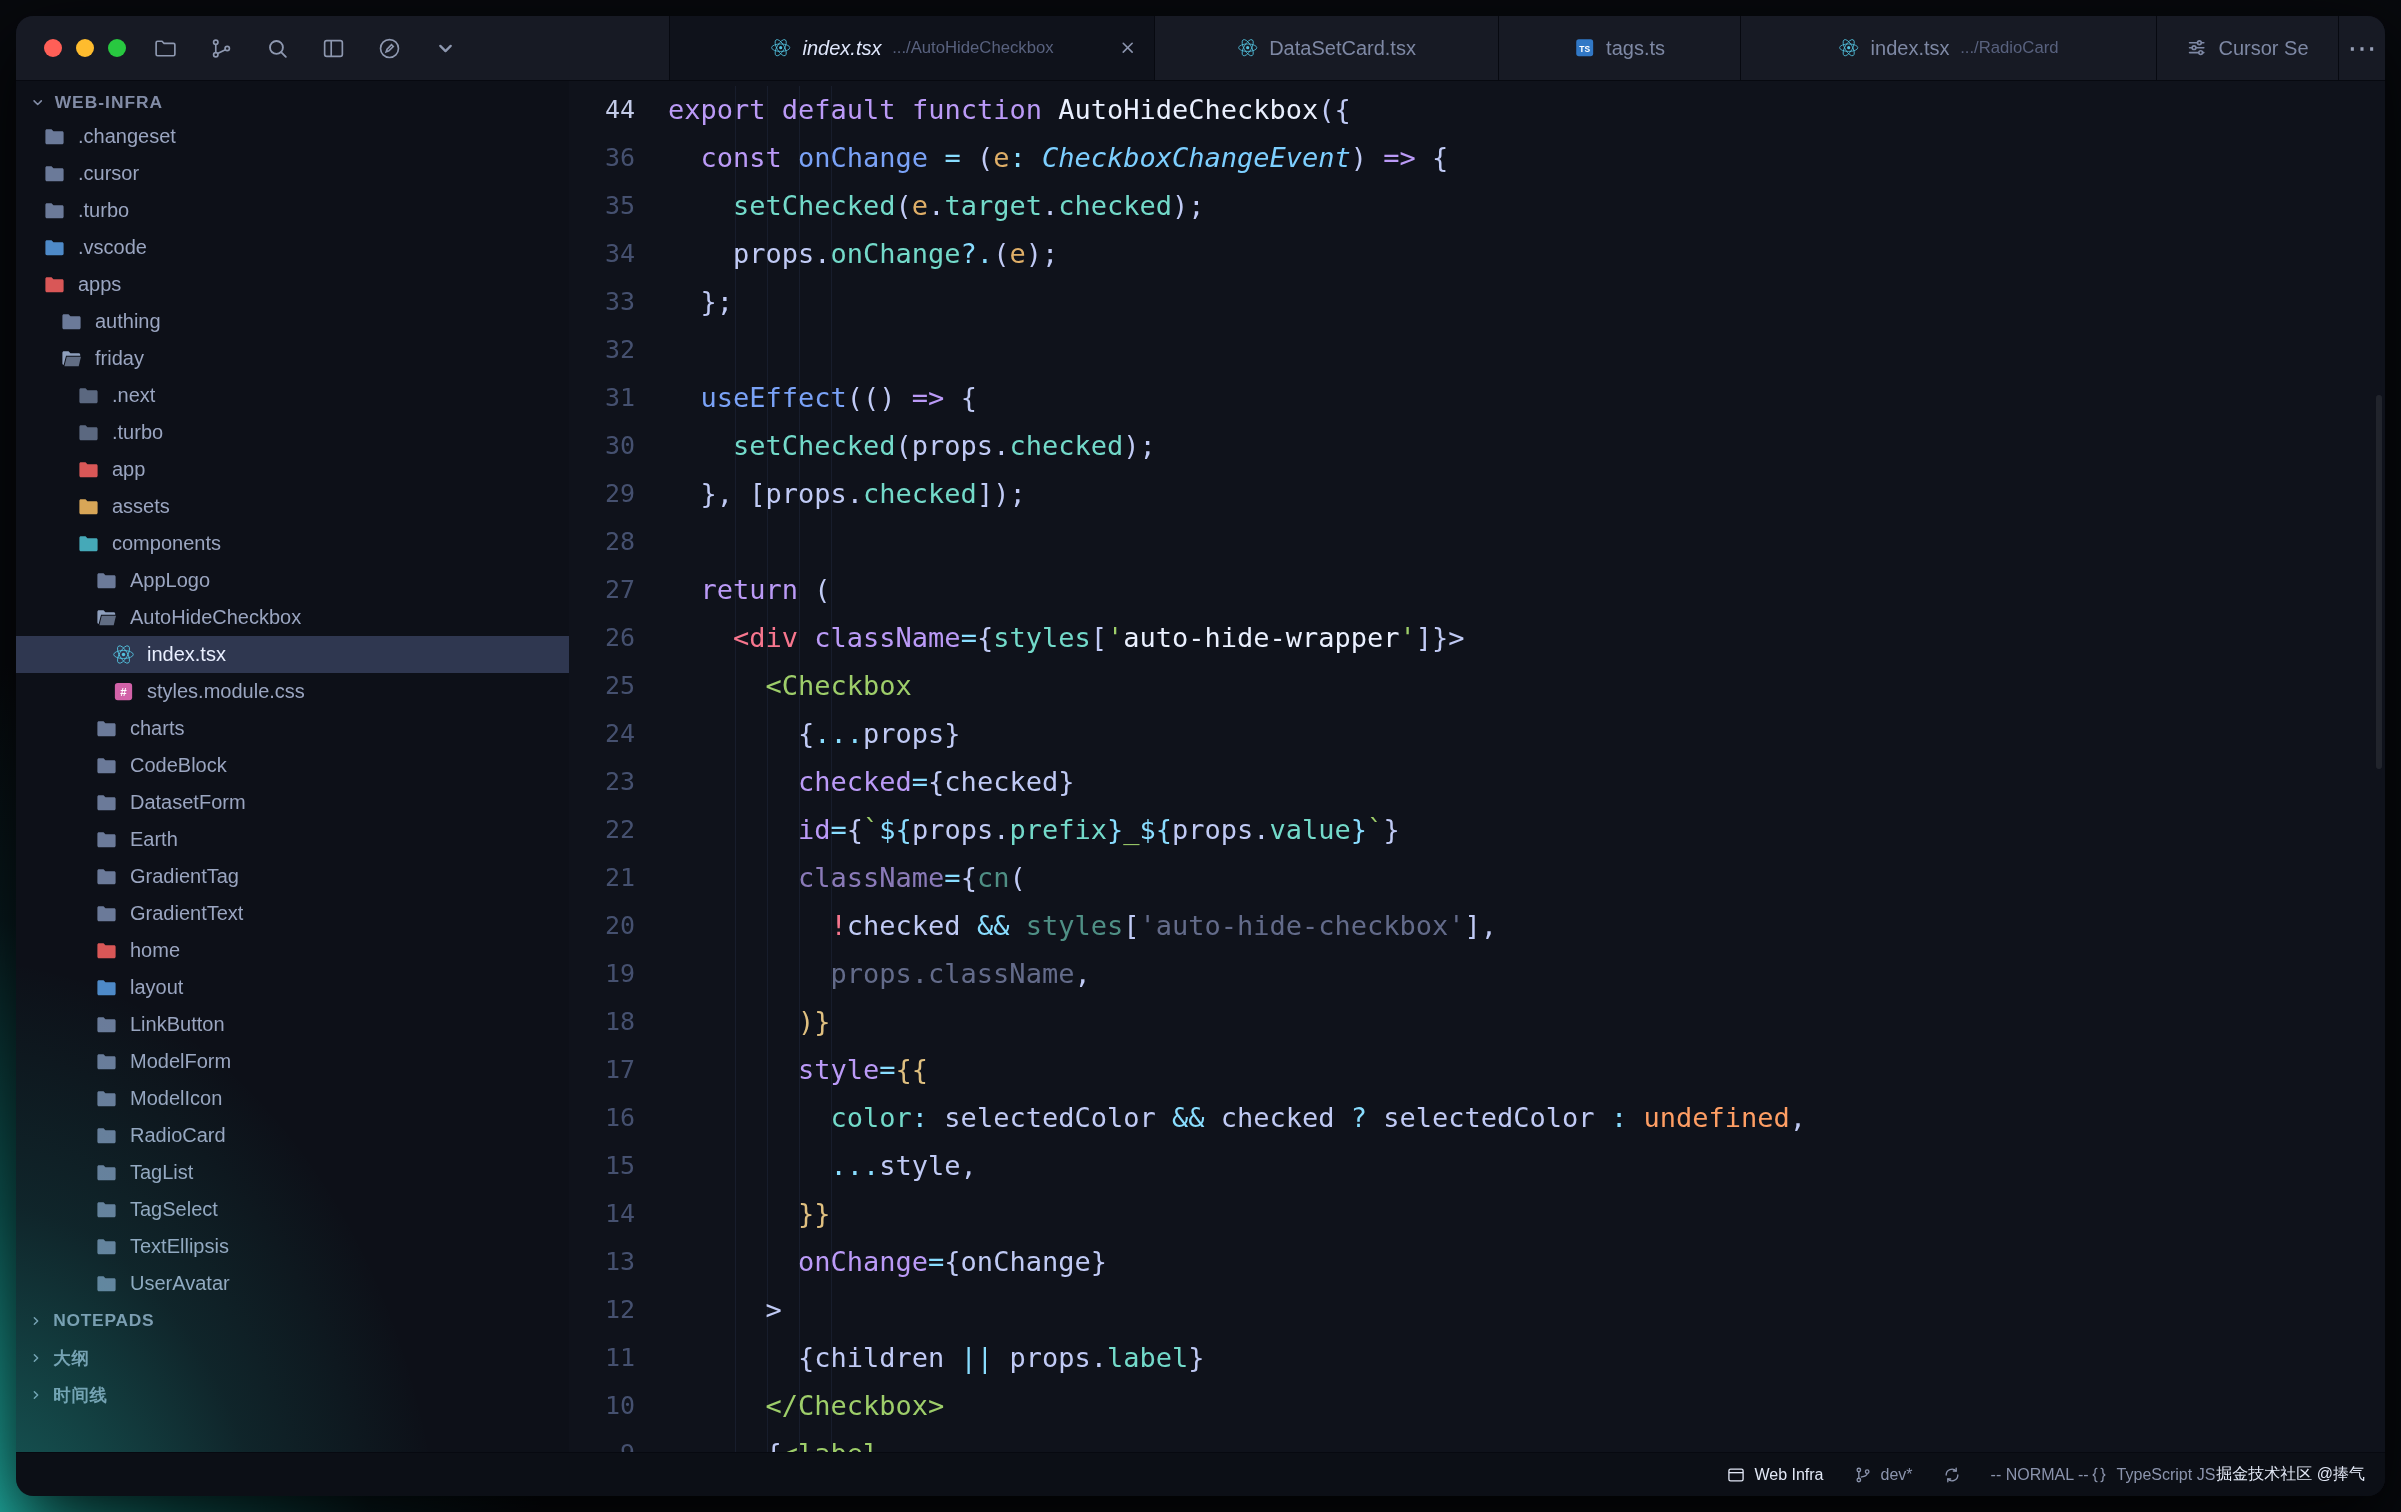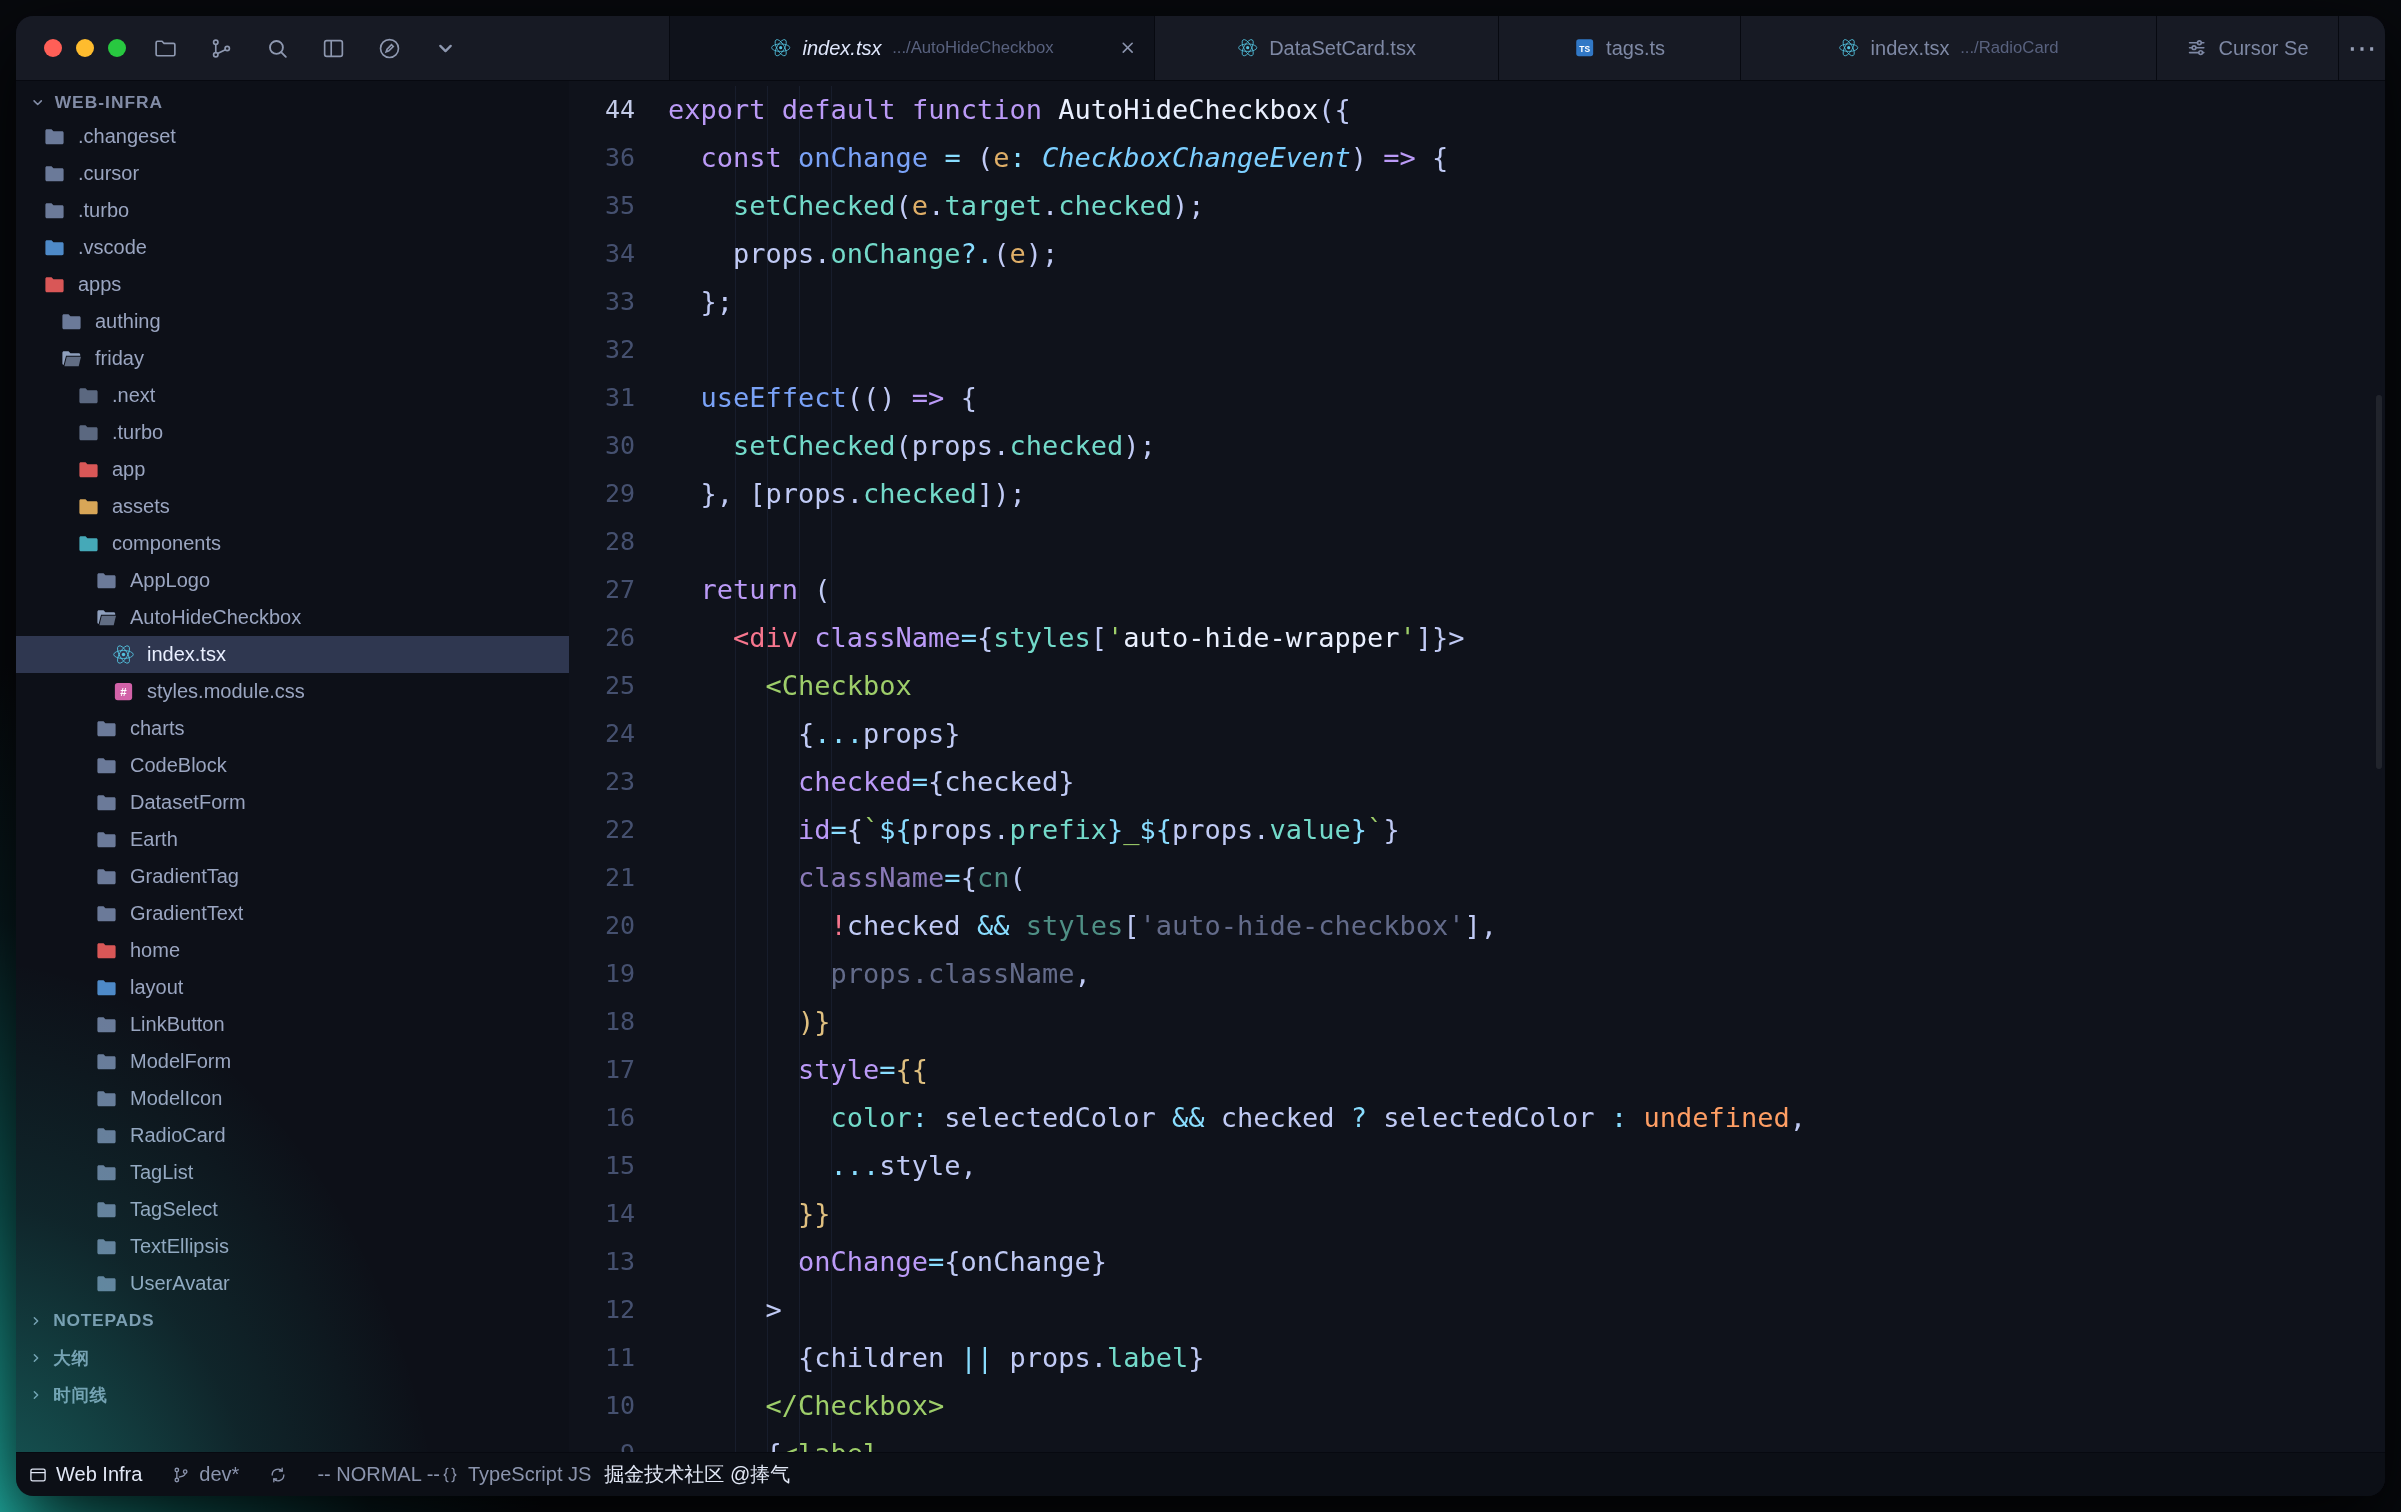--- a/index.html
+++ b/index.html
@@ -59,23 +59,23 @@
   .tk-r{color:var(--syn-r,#f7768e)}
   .tk-w{color:var(--syn-w,#c0caf5)}
   .tk-b{color:var(--syn-b,#eaf0ff);font-weight:500}
   .tk-y{color:var(--syn-y,#e0c080)}
   .tk-g{color:var(--syn-g,#9ece6a)}
   .tk-dm{color:var(--syn-dm,#636b8a)}
   .tk-km{color:var(--syn-km,#8a7ab8)}
   .tk-tm{color:var(--syn-tm,#4f8f85)}
   .vscroll{position:absolute;right:3.3px;top:314px;width:6px;height:374px;border-radius:3.3px;background:rgba(255,255,255,.08)}
   
-  .statusbar{height:44px;display:flex;align-items:center;justify-content:flex-start;padding:0 12px;background:var(--statusbar-bg,#0c0f16);border-top:1.3px solid #070910;font-size:20px;color:#8b94ad;position:relative;z-index:60}
+  .statusbar{height:44px;display:flex;align-items:center;justify-content:flex-end;padding:0 20px;background:var(--statusbar-bg,#0c0f16);border-top:1.3px solid #070910;font-size:16px;color:#8b94ad;position:relative;z-index:60}
   .sb-left{display:flex;align-items:center;gap:29px}
-  .sb-right{display:flex;align-items:center;gap:13px}
+  .sb-right{display:flex;align-items:center;gap:1px}
   .sb-item{display:flex;align-items:center;gap:8px;white-space:nowrap}
   .sb-item .ico{width:20px;height:20px}
   .sb-item.bright{color:#e2e8f6}
   .ico{display:inline-block}
   .ico svg{width:100%;height:100%;display:block}
 </style>
 </head>
 <body>
 
 <div class="window">

